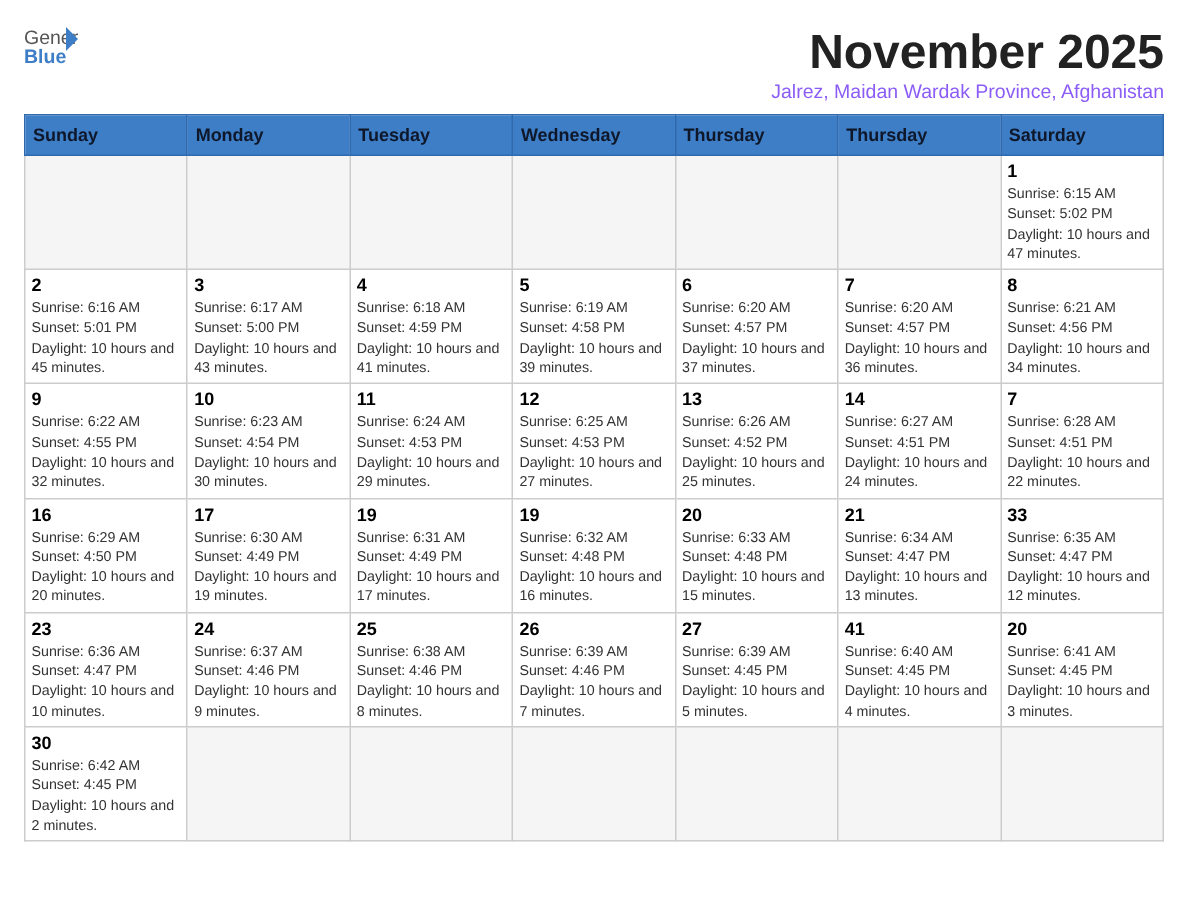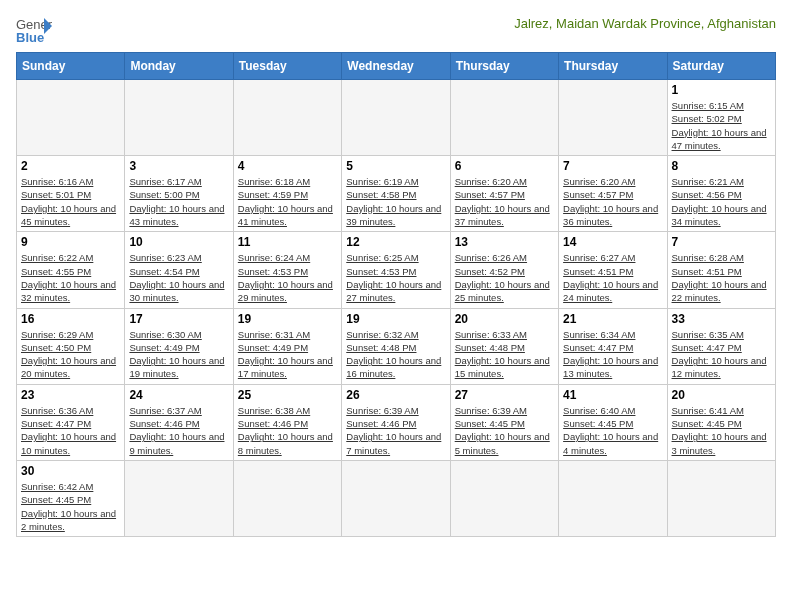--- a/index.html
+++ b/index.html
@@ -28,30 +28,30 @@
     .title-area {
       text-align: right;
     }
     .month-title {
       font-size: 32px;
       font-weight: bold;
       color: #222;
     }
     .subtitle {
       font-size: 13px;
-      color: #4d7c0f;
+      color: #8b5cf6;
     }
     .calendar {
       width: 100%;
       border-collapse: collapse;
       font-size: 10px;
     }
     .calendar th {
       background: #3d7ec6;
-      color: #ffffff;
+      color: #0f172a;
       text-align: left;
       padding: 6px 5px;
       font-size: 12px;
       font-weight: bold;
       border: 1px solid #2e6aad;
     }
     .calendar td {
       border: 1px solid #ccc;
       vertical-align: top;
       padding: 3px 4px;
@@ -65,35 +65,35 @@
     .day-number {
       font-weight: bold;
       font-size: 12px;
       margin-bottom: 2px;
       display: block;
     }
     .day-info {
       font-size: 9.5px;
       color: #333;
       line-height: 1.4;
-      text-decoration: underline;
     }
   </style>
 </head>
 <body>
 
 <div class="header-area">
   <div class="logo">
     <svg class="logo-icon" viewBox="0 0 36 28">
       <text x="0" y="13" font-size="13" font-family="Arial" fill="#555" font-weight="normal">General</text>
       <text x="0" y="26" font-size="13" font-family="Arial" fill="#3d7ec6" font-weight="bold">Blue</text>
       <polygon points="28,2 36,10 28,18" fill="#3d7ec6"></polygon>
     </svg>
   </div>
   <div class="title-area">
+    <div class="month-title">November 2025</div>
     <div class="subtitle">Jalrez, Maidan Wardak Province, Afghanistan</div>
   </div>
 </div>
 
 <table class="calendar">
   <thead>
     <tr>
     <th>Sunday</th>
         <th>Monday</th>
         <th>Tuesday</th>

